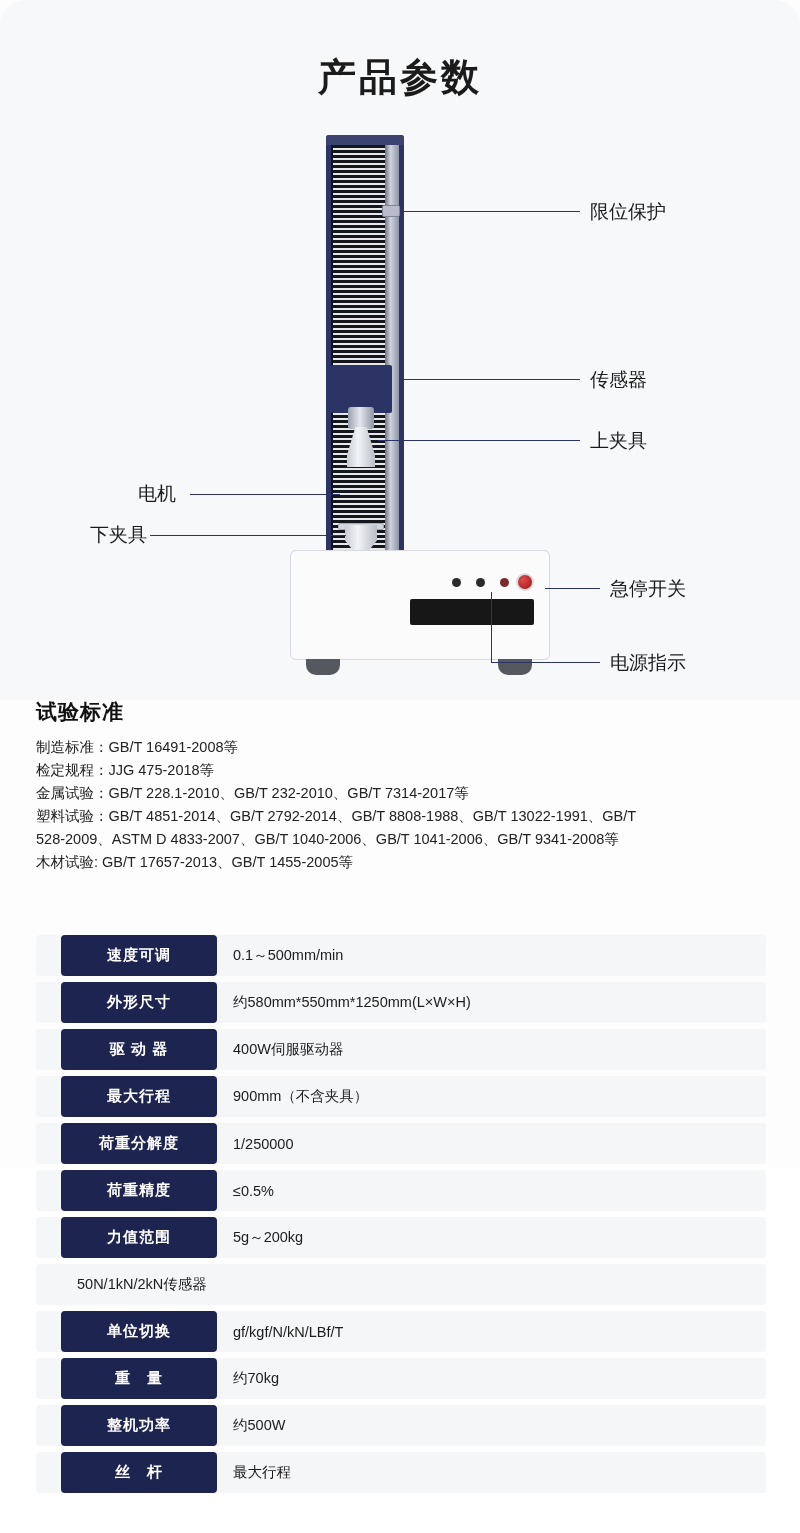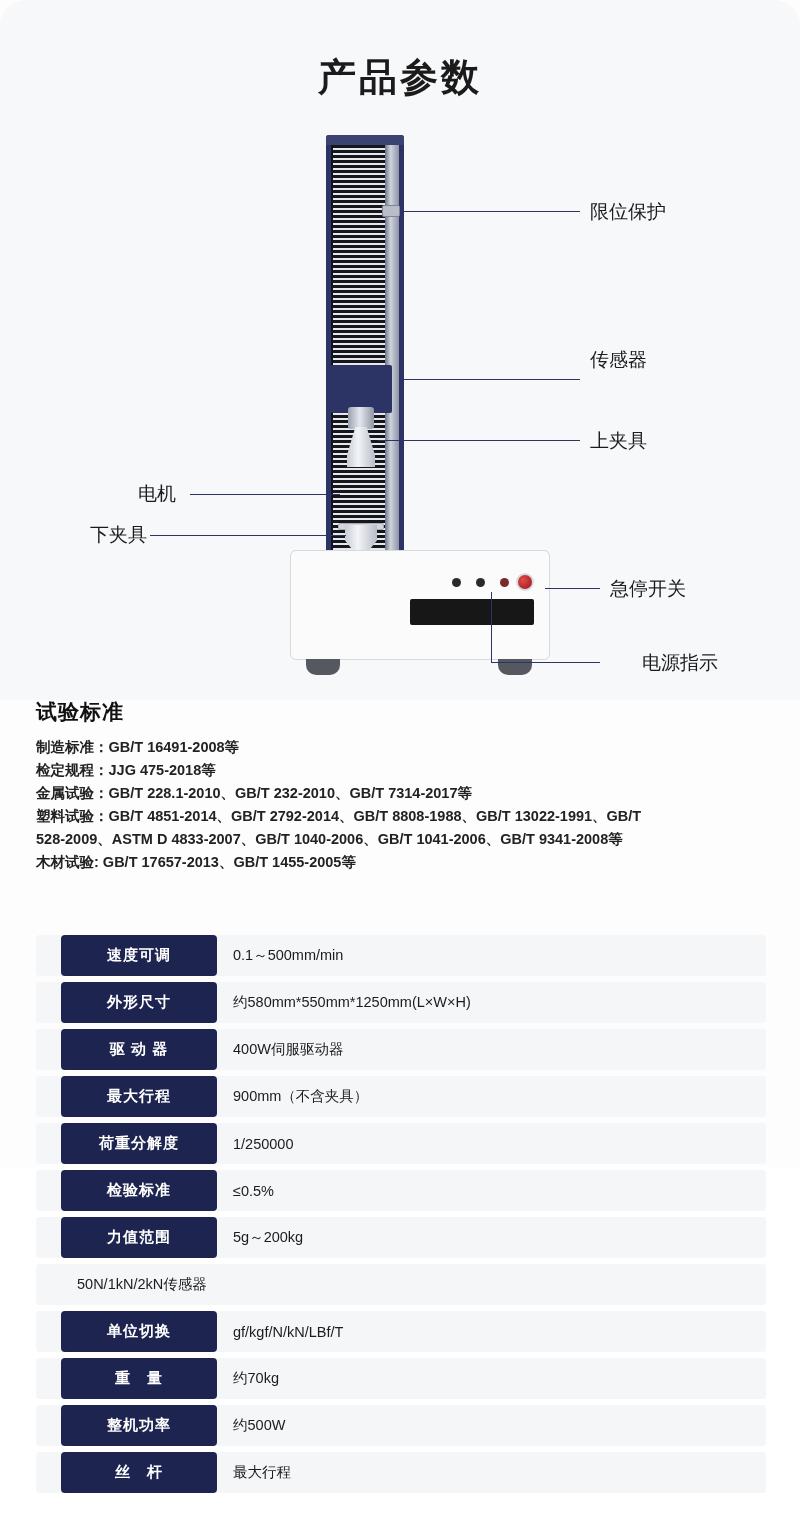--- a/index.html
+++ b/index.html
@@ -210,21 +210,21 @@
     letter-spacing: 1px;
   }
   .std-list {
     position: absolute;
     left: 36px; top: 736px;
     width: 730px;
     font-size: 14.5px;
     line-height: 22px;
     color: #222;
   }
-  .std-list div { margin-bottom: 1px; font-weight: bold; }
+  .std-list div { margin-bottom: 1px; }
 
   
   .spec-table {
     position: absolute;
     left: 36px; top: 935px;
     width: 730px;
   }
   .spec-row {
     display: flex;
     align-items: stretch;
@@ -287,37 +287,37 @@
     <div class="btn-dot d3"></div>
     <div class="estop"></div>
     <div class="foot f1"></div>
     <div class="foot f2"></div>
   </div>
 
   <div class="leader" style="left:404px; top:211px; width:176px;"></div>
   <div class="callout-label" style="left:590px; top:199px;text-align:center;">限位保护</div>
 
   <div class="leader" style="left:404px; top:379px; width:176px;"></div>
-  <div class="callout-label" style="left:590px; top:347px;">传感器</div>
+  <div class="callout-label" style="left:590px; top:367px;">传感器</div>
 
   <div class="leader" style="left:378px; top:440px; width:202px;"></div>
   <div class="callout-label" style="left:590px; top:428px;">上夹具</div>
 
   <div class="leader" style="left:190px; top:494px; width:150px;"></div>
   <div class="callout-label" style="left:138px; top:481px;">电机</div>
 
   <div class="leader" style="left:150px; top:535px; width:196px;"></div>
   <div class="callout-label" style="left:90px; top:522px;">下夹具</div>
 
   <div class="leader" style="left:545px; top:588px; width:55px;"></div>
   <div class="callout-label" style="left:610px; top:576px;">急停开关</div>
 
   <div class="leader-v" style="left:491px; top:592px; height:70px;"></div>
   <div class="leader" style="left:491px; top:662px; width:109px;"></div>
-  <div class="callout-label" style="left:642px; top:650px;">电源指示</div>
+  <div class="callout-label" style="left:610px; top:650px;">电源指示</div>
 
   <div class="std-title">试验标准</div>
   <div class="std-list">
     <div>制造标准：GB/T 16491-2008等</div>
     <div>检定规程：JJG 475-2018等</div>
     <div>金属试验：GB/T 228.1-2010、GB/T 232-2010、GB/T 7314-2017等</div>
     <div>塑料试验：GB/T 4851-2014、GB/T 2792-2014、GB/T 8808-1988、GB/T 13022-1991、GB/T</div>
     <div>528-2009、ASTM D 4833-2007、GB/T 1040-2006、GB/T 1041-2006、GB/T 9341-2008等</div>
     <div>木材试验: GB/T 17657-2013、GB/T 1455-2005等</div>
   </div>
@@ -337,21 +337,21 @@
     </div>
     <div class="spec-row">
       <div class="spec-key">最大行程</div>
       <div class="spec-val">900mm（不含夹具）</div>
     </div>
     <div class="spec-row">
       <div class="spec-key">荷重分解度</div>
       <div class="spec-val">1/250000</div>
     </div>
     <div class="spec-row">
-      <div class="spec-key">检验标准</div>
+      <div class="spec-key">荷重精度</div>
       <div class="spec-val">≤0.5%</div>
     </div>
     <div class="spec-row">
       <div class="spec-key">力值范围</div>
       <div class="spec-val">5g～200kg</div>
     </div>
     <div class="spec-row">
       <div class="spec-val">50N/1kN/2kN传感器</div>
     </div>
     <div class="spec-row">

